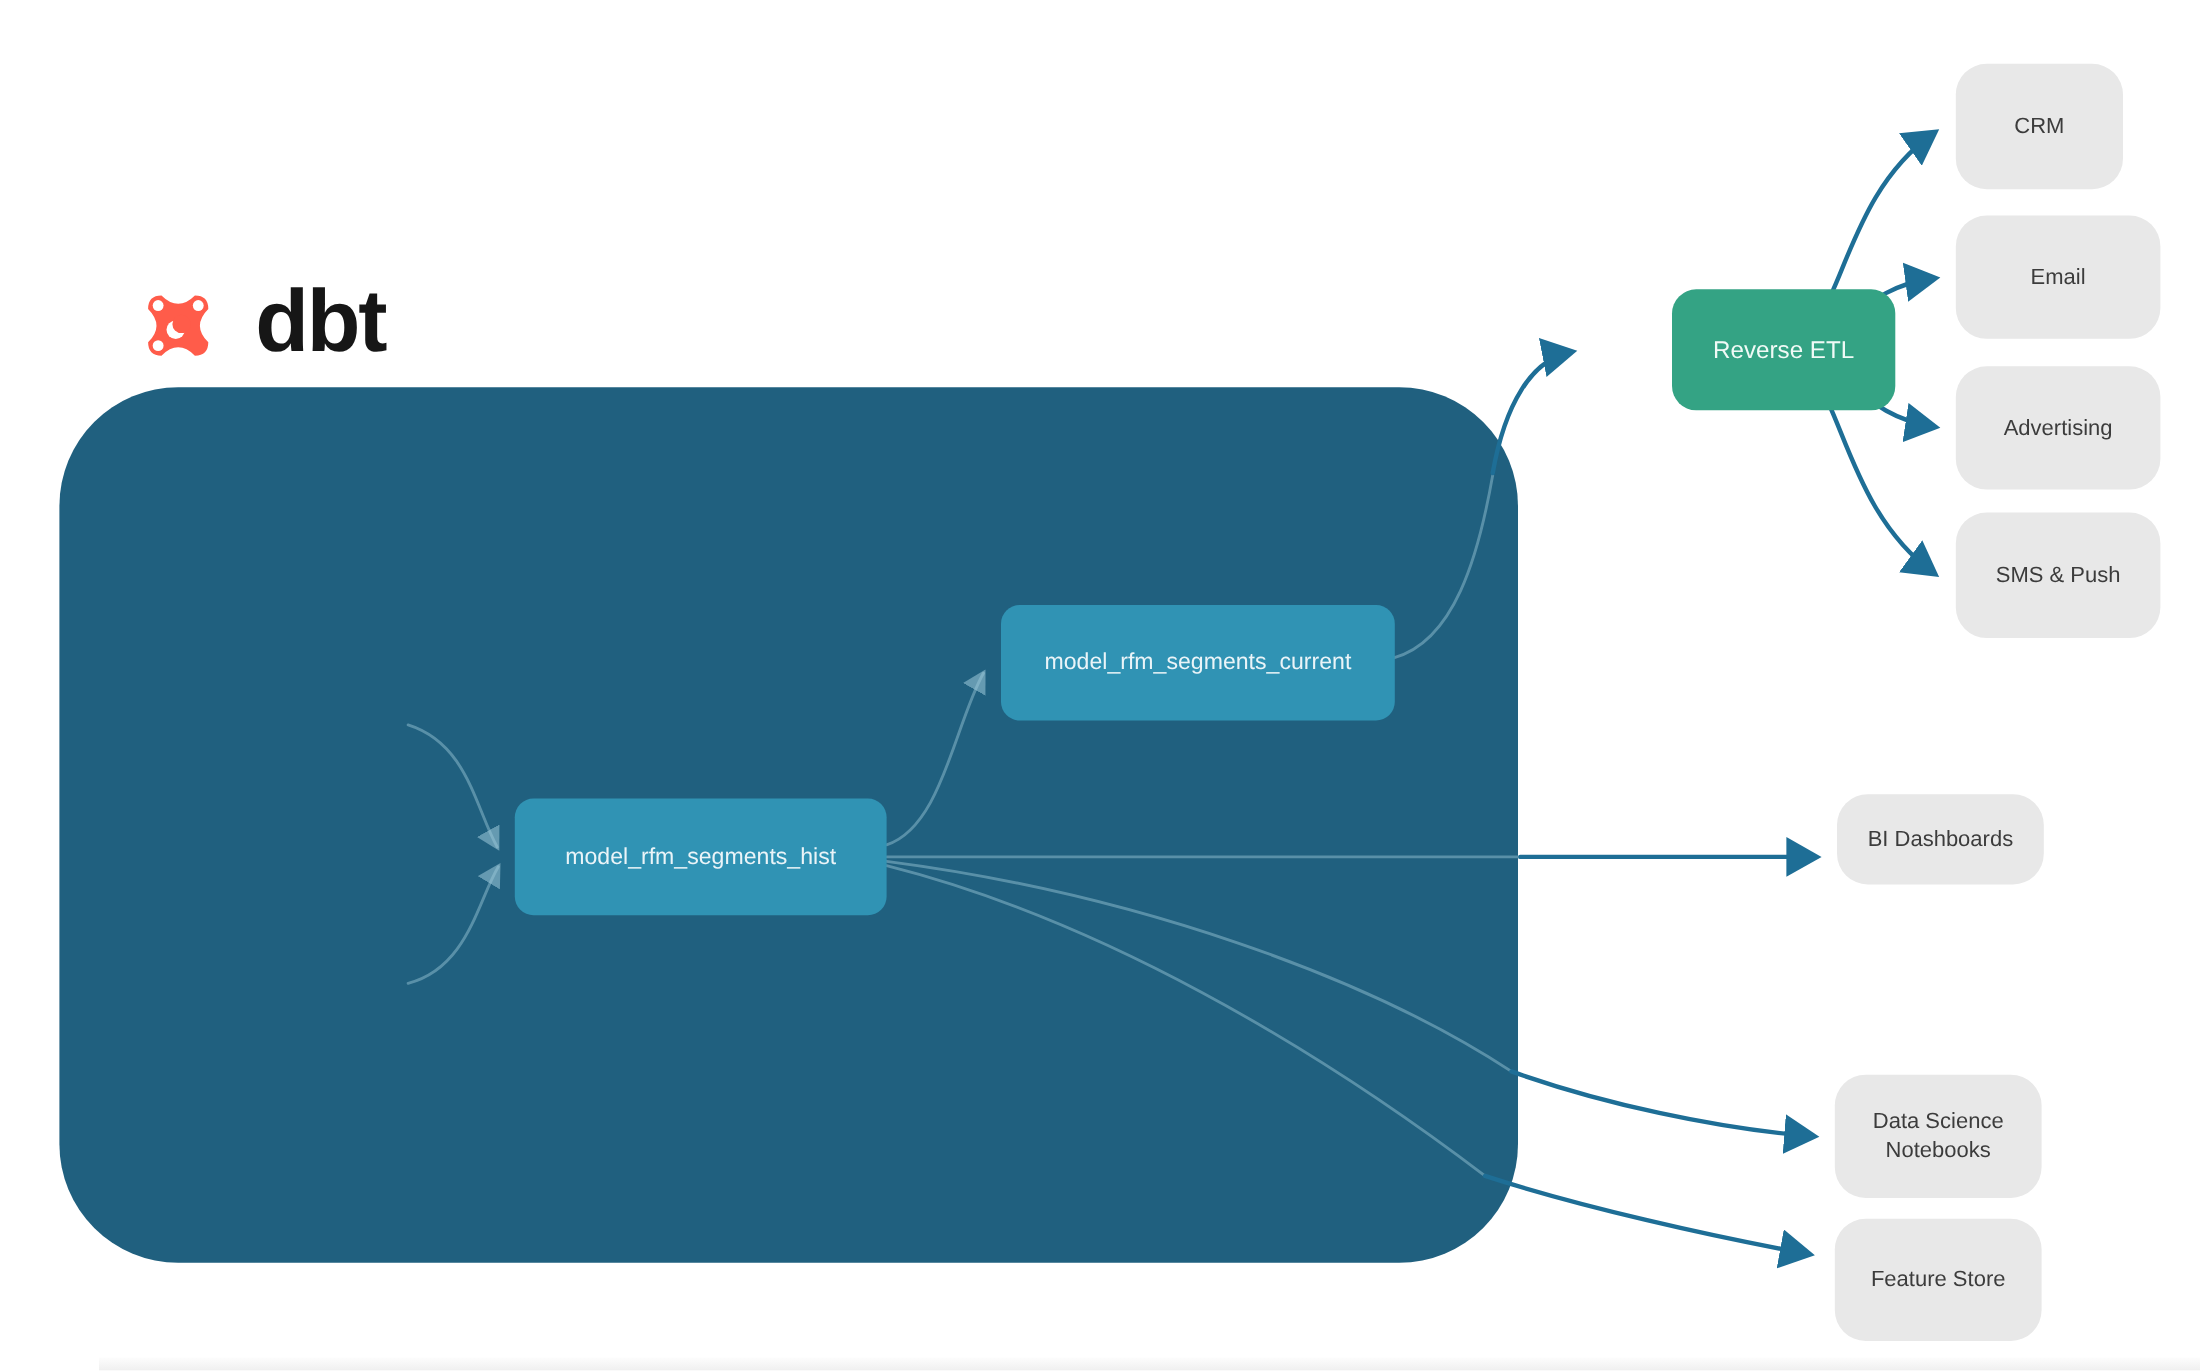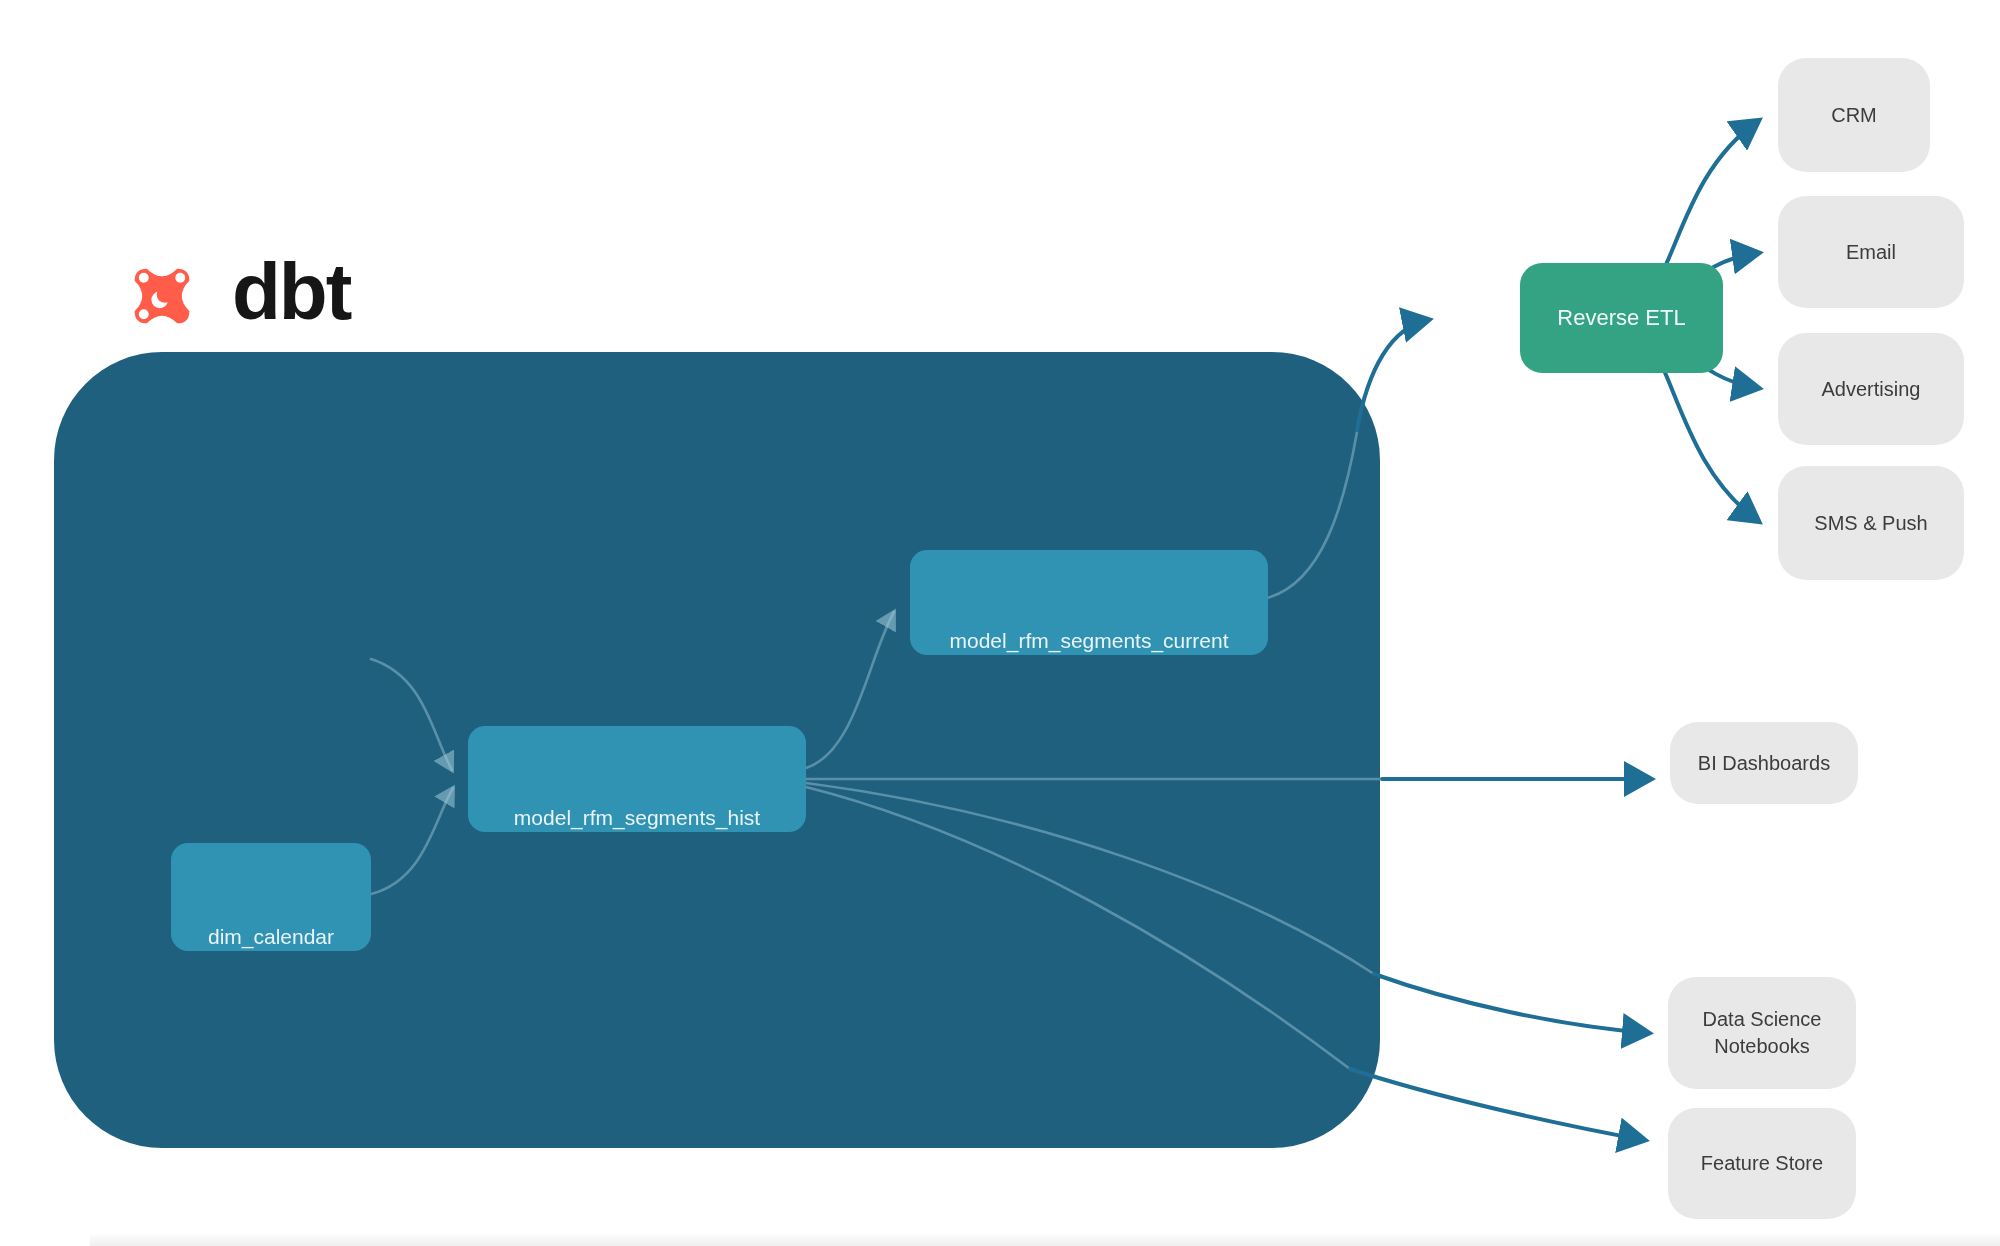--- a/index.html
+++ b/index.html
@@ -26,21 +26,21 @@
   .logo-icon{width:76px;height:80px;color:var(--logo-icon);}
   .logo-word{font-size:80px;font-weight:700;letter-spacing:-2px;color:var(--logo-text);line-height:80px;transform:translateY(-4px);}
 
   
   .warehouse{position:absolute;left:54px;top:352px;width:1326px;height:796px;
     background:var(--warehouse-bg);border-radius:108px;}
 
   
   .node{position:absolute;display:flex;align-items:center;justify-content:center;
     text-align:center;border-radius:16px;font-size:21px;line-height:1.35;z-index:3;}
-  .model-node{background:var(--model-node-bg);color:var(--model-node-text);border-radius:17px;align-items:flex-end;}
+  .model-node{background:var(--model-node-bg);color:var(--model-node-text);border-radius:17px;}
   .etl-node{background:var(--reverse-etl-bg);color:var(--reverse-etl-text);border-radius:22px;font-size:22px;}
   .dest-node{background:var(--destination-bg);color:var(--destination-text);border-radius:28px;font-size:20px;padding:0 18px;}
 
   .n-fact{left:171px;top:604px;width:200px;height:102px;}
   .n-dim{left:171px;top:843px;width:200px;height:108px;}
   .n-hist{left:468px;top:726px;width:338px;height:106px;}
   .n-current{left:910px;top:550px;width:358px;height:105px;}
   .n-retl{left:1520px;top:263px;width:203px;height:110px;}
   .n-crm{left:1778px;top:58px;width:152px;height:114px;}
   .n-email{left:1778px;top:196px;width:186px;height:112px;}
@@ -100,23 +100,20 @@
     <path class="edge-dark" marker-end="url(#ah-dark)" d="M 1357 430 C 1368 368 1392 327 1428 320"></path>
     <path class="edge-dark" marker-end="url(#ah-dark)" d="M 1630 311 C 1676 294 1674 180 1758 121"></path>
     <path class="edge-dark" marker-end="url(#ah-dark)" d="M 1630 315 C 1682 304 1692 262 1758 253"></path>
     <path class="edge-dark" marker-end="url(#ah-dark)" d="M 1630 321 C 1682 332 1692 378 1758 388"></path>
     <path class="edge-dark" marker-end="url(#ah-dark)" d="M 1630 325 C 1674 343 1674 460 1758 521"></path>
     <path class="edge-dark" marker-end="url(#ah-dark)" d="M 1382 779 L 1650 779"></path>
     <path class="edge-dark" marker-end="url(#ah-dark)" d="M 1374 974 C 1455 1003 1560 1026 1648 1033"></path>
     <path class="edge-dark" marker-end="url(#ah-dark)" d="M 1350 1069 C 1436 1097 1556 1124 1644 1140"></path>
   </svg>
 
-  <div class="node model-node n-dim">
-    <span>dim_calendar</span>
-  </div>
   <div class="node model-node n-hist">
     <span>model_rfm_segments_hist</span>
   </div>
   <div class="node model-node n-current">
     <span>model_rfm_segments_current</span>
   </div>
 
   <div class="node etl-node n-retl">
     <span>Reverse ETL</span>
   </div>

